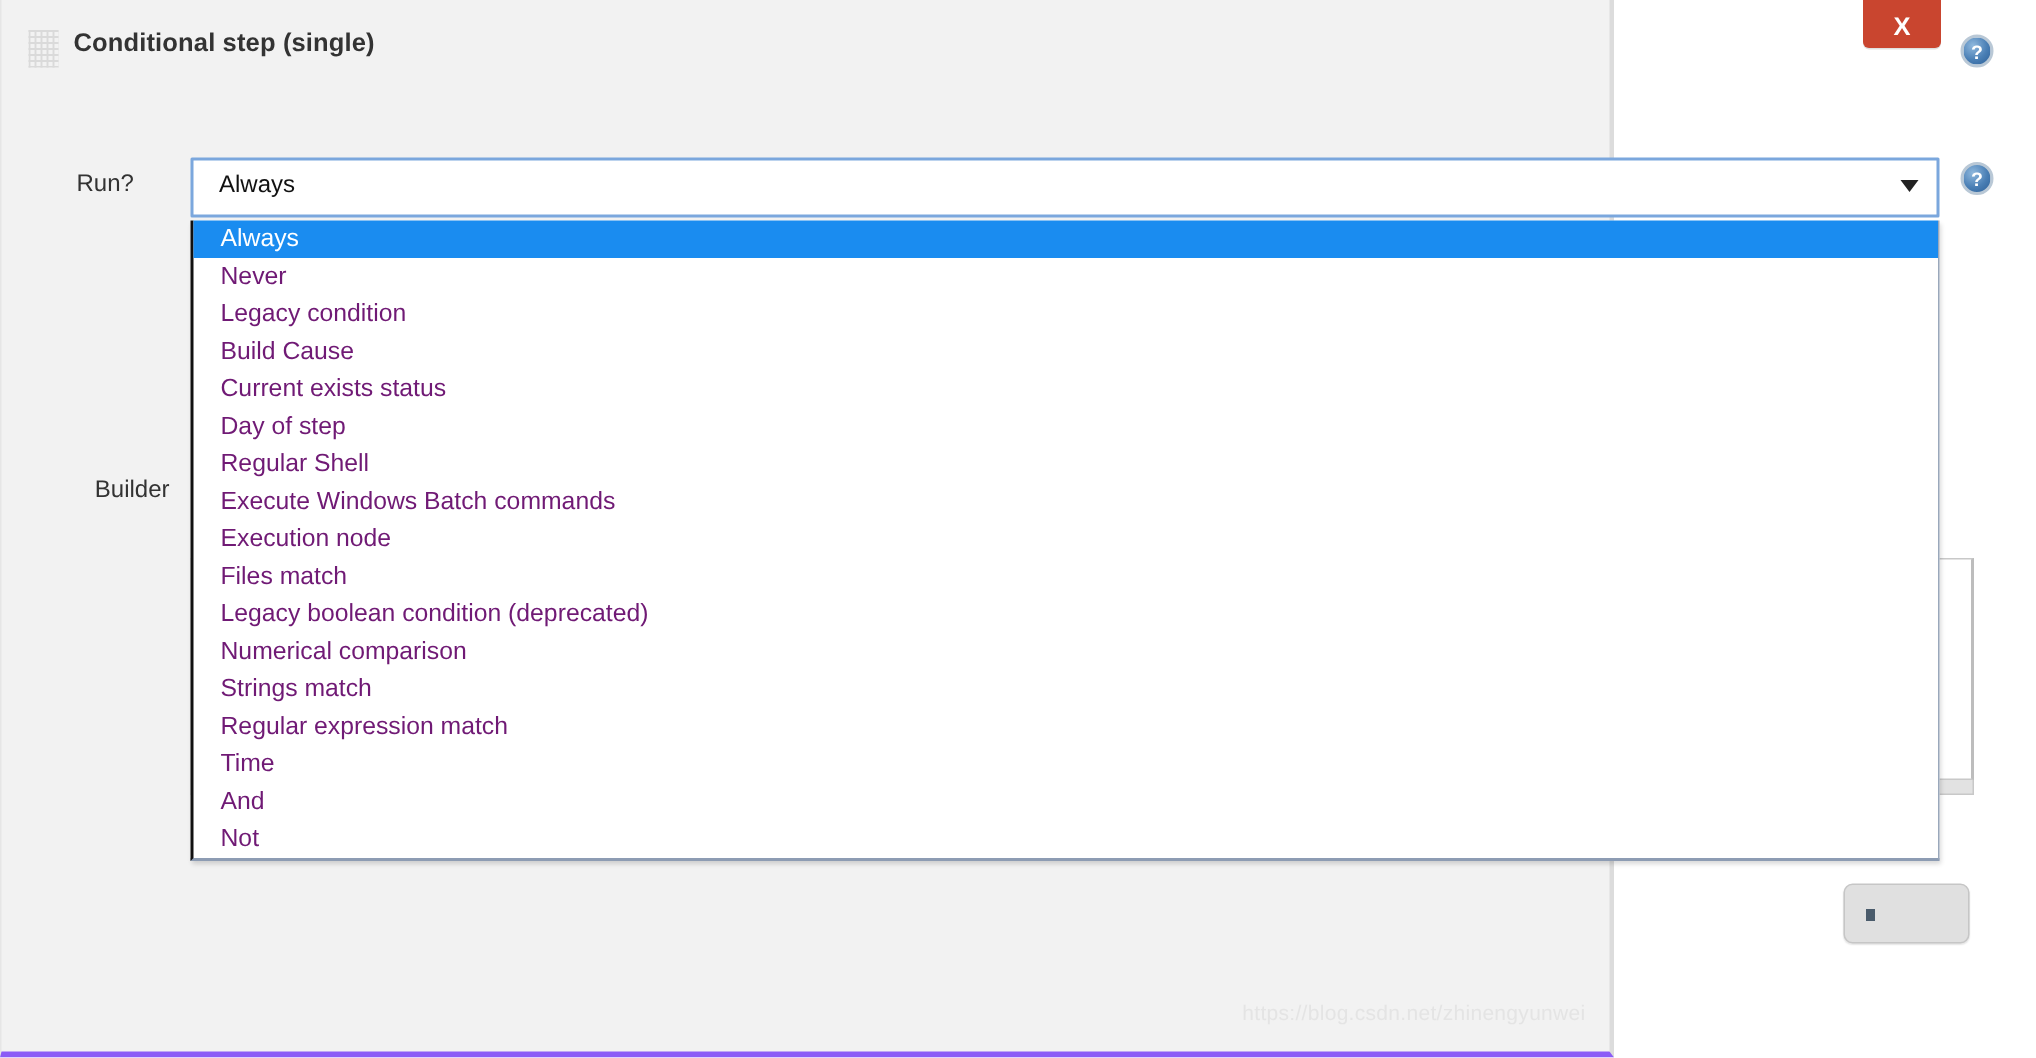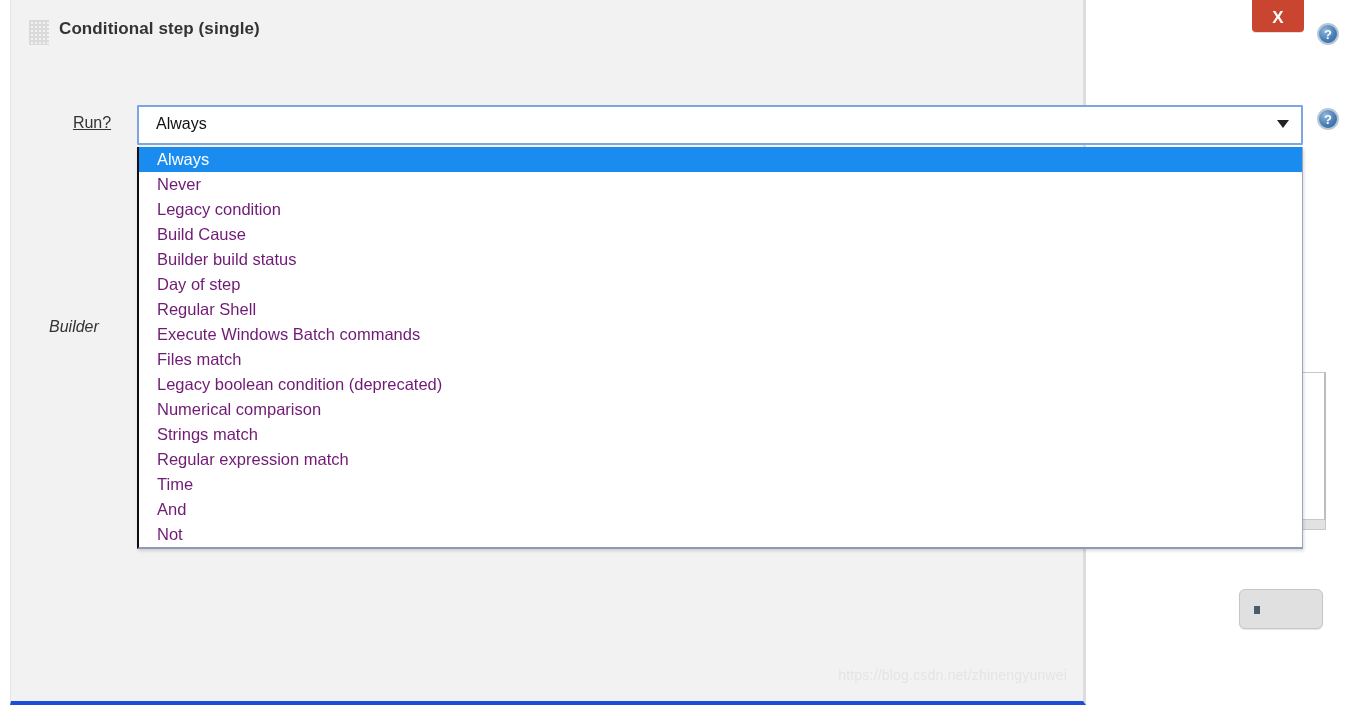--- a/index.html
+++ b/index.html
@@ -11,28 +11,28 @@
     width: 1357px;
     height: 705px;
     font-family: "Liberation Sans", sans-serif;
     overflow: hidden;
     position: relative;
   }
 
   
   #panel {
     position: absolute;
-    left: 10px;
+    left: 0;
     top: 0;
     width: 1076px;
     height: 705px;
     background: #f2f2f2;
     box-sizing: border-box;
     border-right: 3px solid #dcdcdc;
-    border-bottom: 4px solid #1d4ed8;
+    border-bottom: 4px solid #8b5cf6;
     border-left: 1px solid #e6e6e6;
   }
 
   
   #header {
     position: absolute;
     left: 0;
     top: 0;
     width: 1340px;
     height: 68px;
@@ -94,34 +94,32 @@
   }
   #help-icon-header { left: 1306px; top: 23px; }
   #help-icon-run    { left: 1306px; top: 108px; }
 
   
   #label-run {
     position: absolute;
     left: 50px;
     top: 114px;
     width: 62px;
-    text-align: center;
+    text-align: left;
     font-size: 16px;
     color: #333333;
-    text-decoration: underline;
   }
   #label-builder {
     position: absolute;
     left: 38px;
     top: 318px;
     width: 74px;
-    text-align: left;
+    text-align: right;
     font-size: 16px;
     color: #333333;
-    font-style: italic;
   }
 
   
   #run-select {
     position: absolute;
     left: 126px;
     top: 105px;
     width: 1166px;
     height: 40px;
     box-sizing: border-box;
@@ -260,24 +258,25 @@
     <div id="run-select-value">Always</div>
     <div id="run-select-arrow"></div>
   </div>
   <div class="help-icon" id="help-icon-run">?</div>
 
   <div id="run-dropdown">
       <div class="dropdown-option selected">Always</div>
       <div class="dropdown-option">Never</div>
       <div class="dropdown-option">Legacy condition</div>
       <div class="dropdown-option">Build Cause</div>
-      <div class="dropdown-option">Builder build status</div>
+      <div class="dropdown-option">Current exists status</div>
       <div class="dropdown-option">Day of step</div>
       <div class="dropdown-option">Regular Shell</div>
       <div class="dropdown-option">Execute Windows Batch commands</div>
+      <div class="dropdown-option">Execution node</div>
       <div class="dropdown-option">Files match</div>
       <div class="dropdown-option">Legacy boolean condition (deprecated)</div>
       <div class="dropdown-option">Numerical comparison</div>
       <div class="dropdown-option">Strings match</div>
       <div class="dropdown-option">Regular expression match</div>
       <div class="dropdown-option">Time</div>
       <div class="dropdown-option">And</div>
       <div class="dropdown-option">Not</div>
     </div>
 

